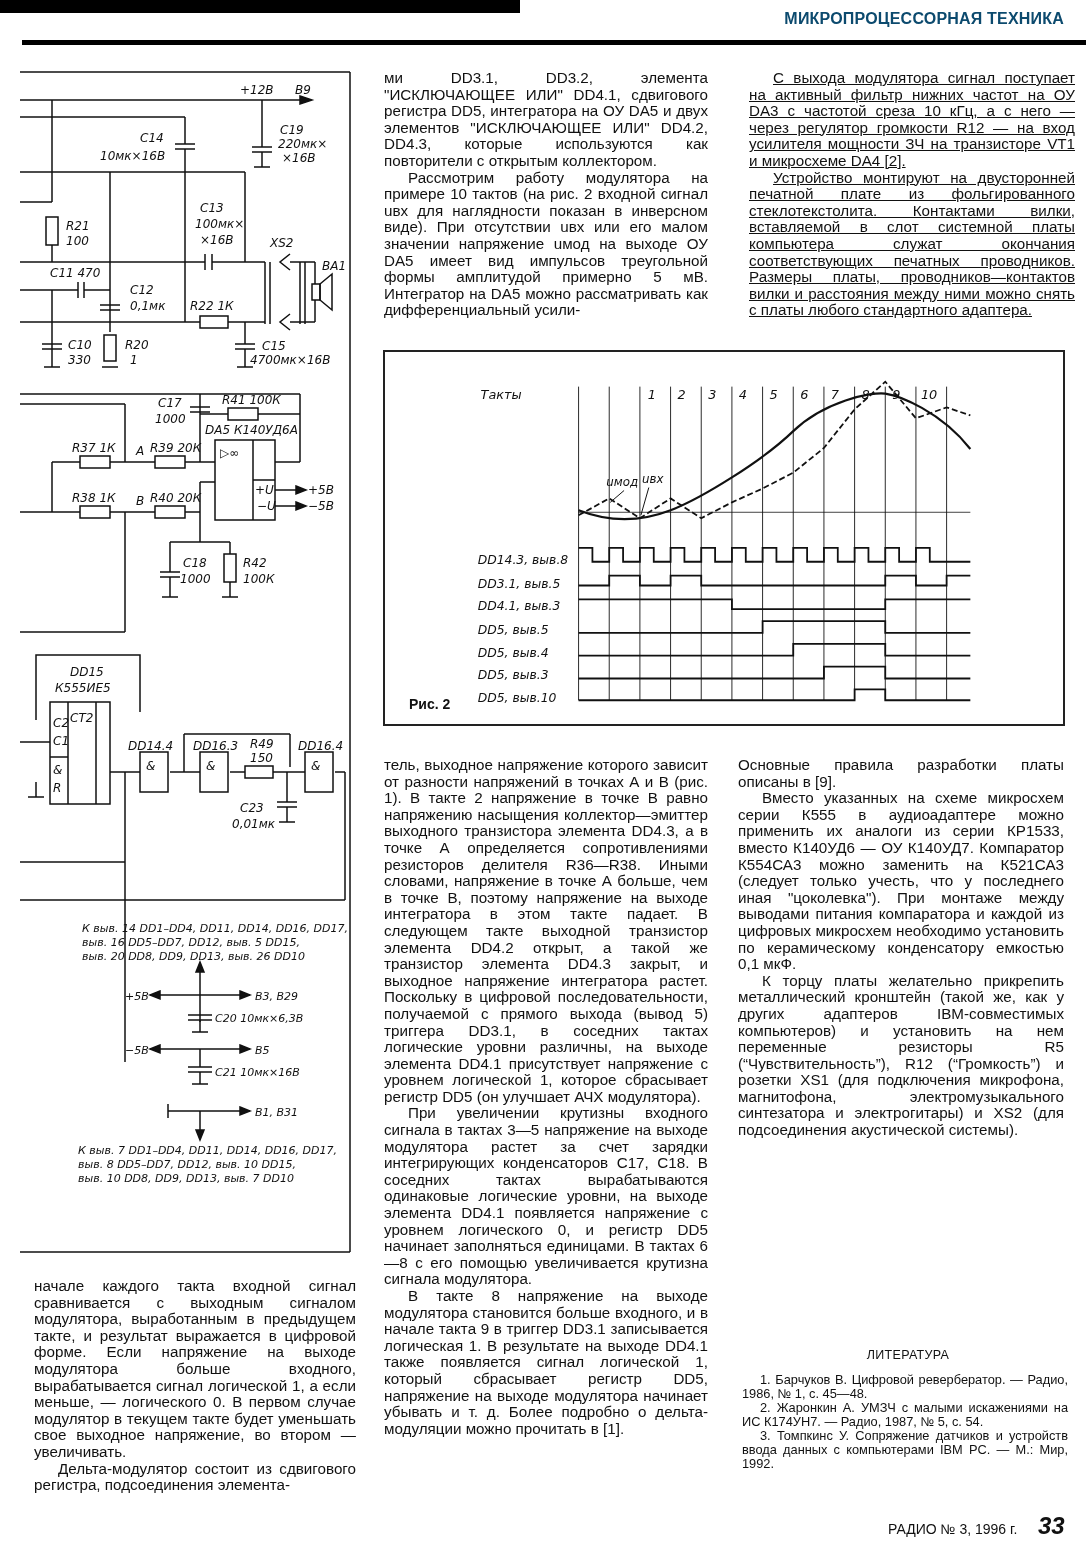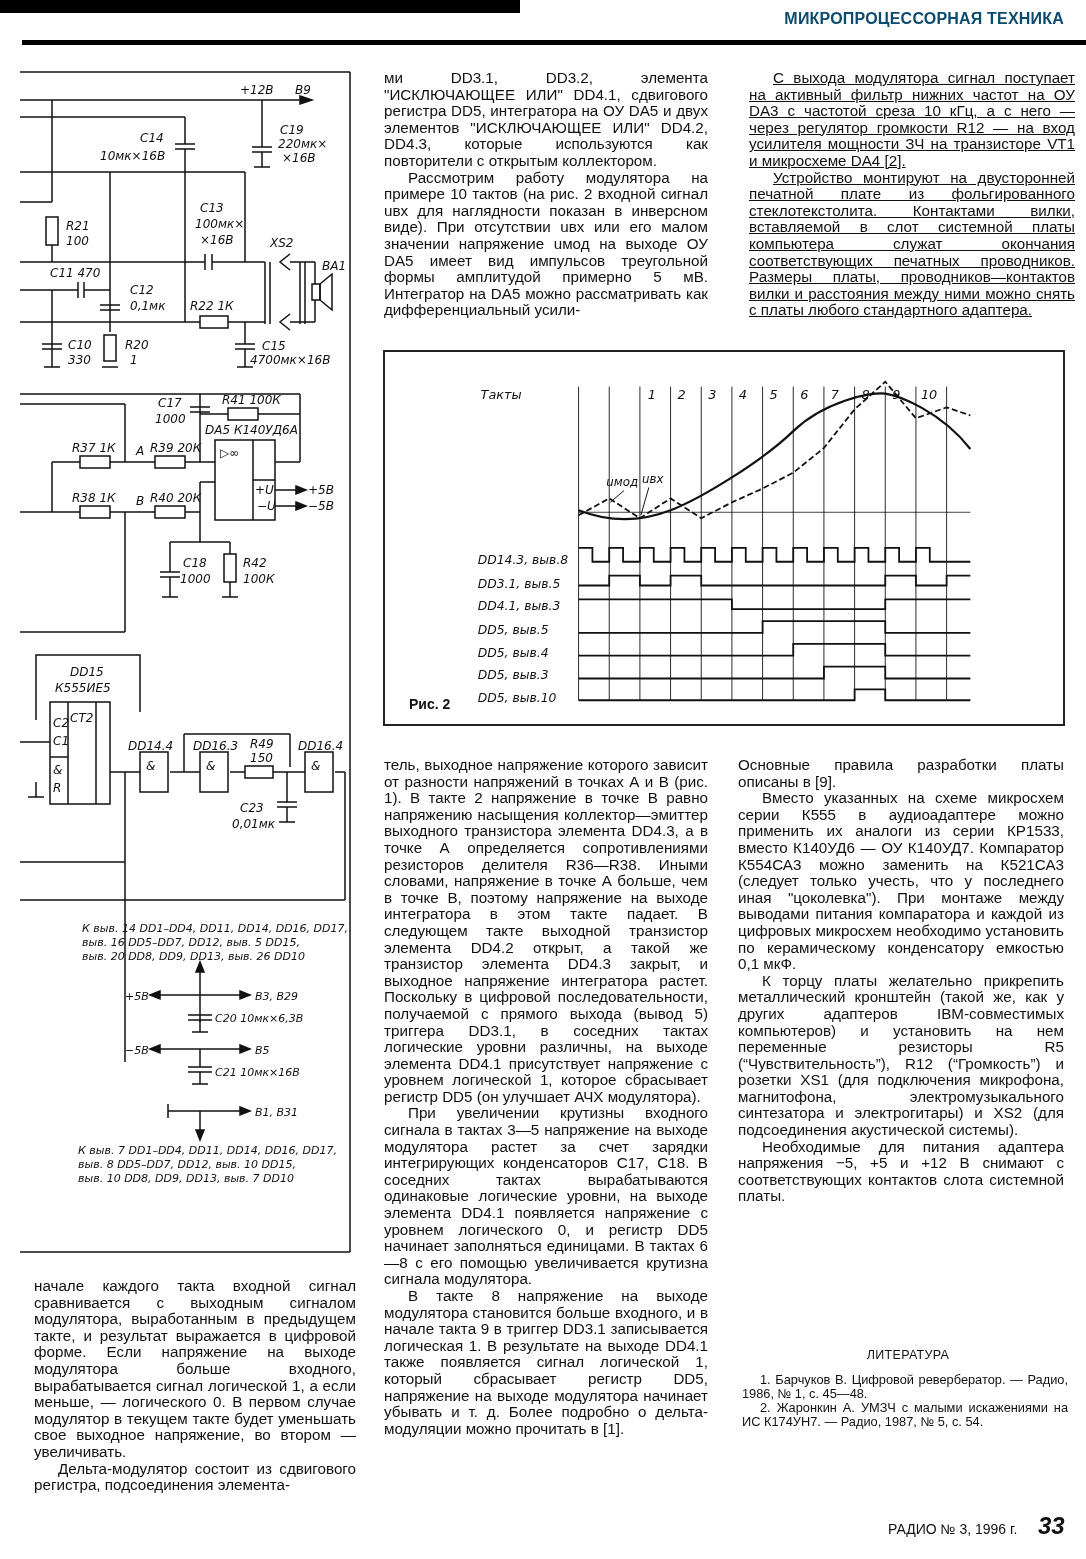--- a/index.html
+++ b/index.html
@@ -373,23 +373,23 @@
 <div class="col" style="left:384px; top:757px; width:324px;">
   <p class="noind">тель, выходное напряжение которого зависит от разности напряжений в точках А и В (рис. 1). В такте 2 напряжение в точке В равно напряжению насыщения коллектор—эмиттер выходного транзистора элемента DD4.3, а в точке А определяется сопротивлениями резисторов делителя R36—R38. Иными словами, напряжение в точке А больше, чем в точке В, поэтому напряжение на выходе интегратора в этом такте падает. В следующем такте выходной транзистор элемента DD4.2 открыт, а такой же транзистор элемента DD4.3 закрыт, и выходное напряжение интегратора растет. Поскольку в цифровой последовательности, получаемой с прямого выхода (вывод 5) триггера DD3.1, в соседних тактах логические уровни различны, на выходе элемента DD4.1 присутствует напряжение с уровнем логической 1, которое сбрасывает регистр DD5 (он улучшает АЧХ модулятора).</p>
   <p>При увеличении крутизны входного сигнала в тактах 3—5 напряжение на выходе модулятора растет за счет зарядки интегрирующих конденсаторов С17, С18. В соседних тактах вырабатываются одинаковые логические уровни, на выходе элемента DD4.1 появляется напряжение с уровнем логического 0, и регистр DD5 начинает заполняться единицами. В тактах 6—8 с его помощью увеличивается крутизна сигнала модулятора.</p>
   <p>В такте 8 напряжение на выходе модулятора становится больше входного, и в начале такта 9 в триггер DD3.1 записывается логическая 1. В результате на выходе DD4.1 также появляется сигнал логической 1, который сбрасывает регистр DD5, напряжение на выходе модулятора начинает убывать и т. д. Более подробно о дельта-модуляции можно прочитать в [1].</p>
 </div>
 
 <div class="col" style="left:738px; top:757px; width:326px;">
   <p class="noind">Основные правила разработки платы описаны в [9].</p>
   <p>Вместо указанных на схеме микросхем серии К555 в аудиоадаптере можно применить их аналоги из серии КР1533, вместо К140УД6 — ОУ К140УД7. Компаратор К554СА3 можно заменить на К521СА3 (следует только учесть, что у последнего иная "цоколевка"). При монтаже между выводами питания компаратора и каждой из цифровых микросхем необходимо установить по керамическому конденсатору емкостью 0,1 мкФ.</p>
   <p>К торцу платы желательно прикрепить металлический кронштейн (такой же, как у других адаптеров IBM-совместимых компьютеров) и установить на нем переменные резисторы R5 (“Чувствительность”), R12 (“Громкость”) и розетки XS1 (для подключения микрофона, магнитофона, электромузыкального синтезатора и электрогитары) и XS2 (для подсоединения акустической системы).</p>
-  <p>Необходимые для питания адаптера напряжения −5, +5 и +12 В снимают с соответствующих контактов слота системной платы.</p>
 </div>
 
 <div class="refs-title">ЛИТЕРАТУРА</div>
 <div class="refs">
   <p>1. Барчуков В. Цифровой ревербератор. — Радио, 1986, № 1, с. 45—48.</p>
   <p>2. Жаронкин А. УМЗЧ с малыми искажениями на ИС К174УН7. — Радио, 1987, № 5, с. 54.</p>
+  <p>3. Томпкинс У. Сопряжение датчиков и устройств ввода данных с компьютерами IBM PC. — М.: Мир, 1992.</p>
 </div>
 
 <div class="footer-text">РАДИО № 3, 1996 г.</div>
 <div class="footer-num">33</div>
 
 </body></html>

